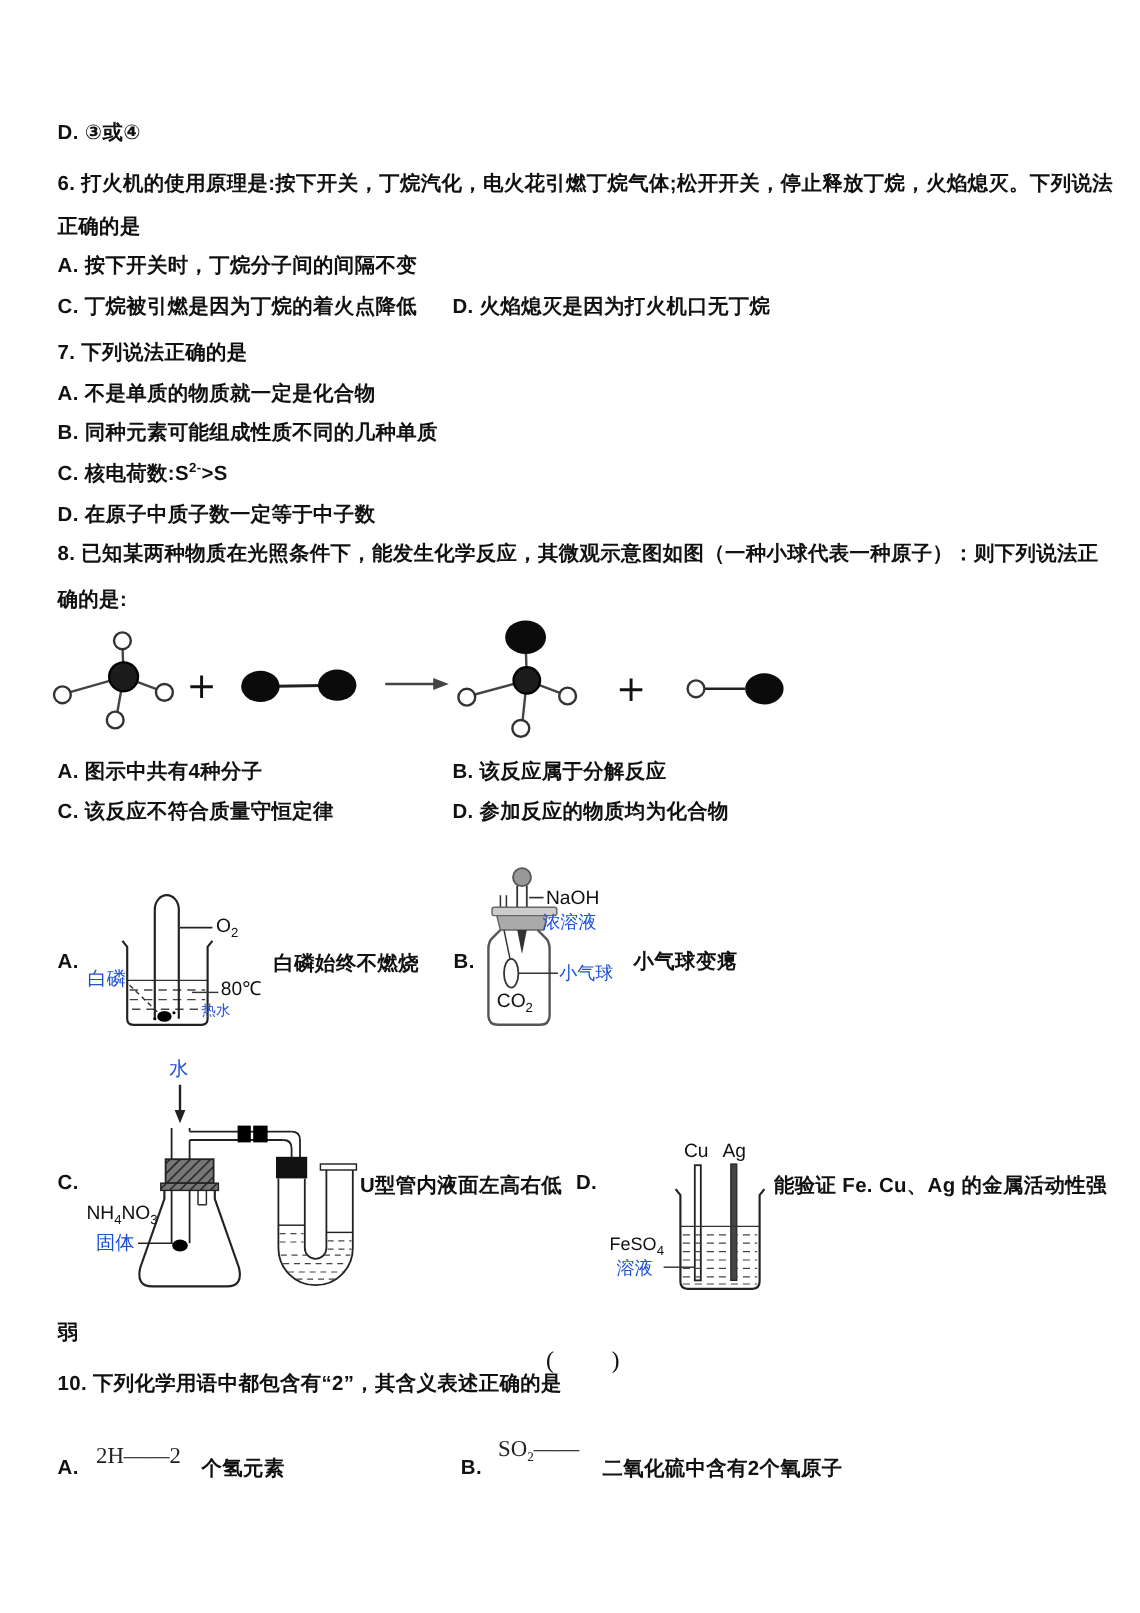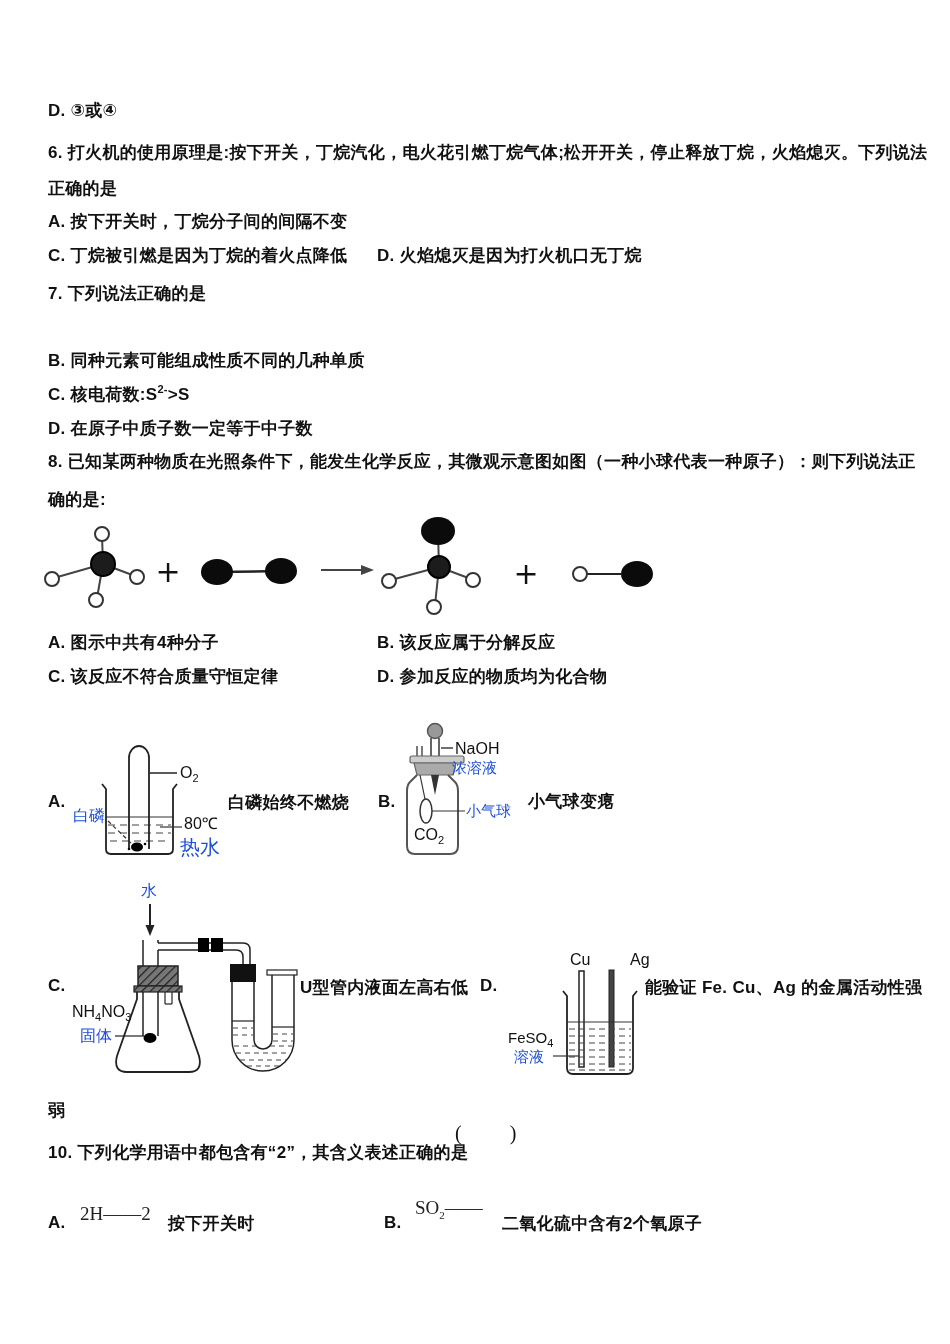--- a/index.html
+++ b/index.html
@@ -24,20 +24,21 @@
 
   <div class="t" style="left:48px;top:99px">D. ③或④</div>
 
   <div class="t" style="left:48px;top:141px">6. 打火机的使用原理是:按下开关，丁烷汽化，电火花引燃丁烷气体;松开开关，停止释放丁烷，火焰熄灭。下列说法</div>
   <div class="t" style="left:48px;top:177px">正确的是</div>
   <div class="t" style="left:48px;top:210px">A. 按下开关时，丁烷分子间的间隔不变</div>
   <div class="t" style="left:48px;top:244px">C. 丁烷被引燃是因为丁烷的着火点降低</div>
   <div class="t" style="left:377px;top:244px">D. 火焰熄灭是因为打火机口无丁烷</div>
 
   <div class="t" style="left:48px;top:282px">7. 下列说法正确的是</div>
+  <div class="t" style="left:48px;top:316px">A. 不是单质的物质就一定是化合物</div>
   <div class="t" style="left:48px;top:349px">B. 同种元素可能组成性质不同的几种单质</div>
   <div class="t" style="left:48px;top:383px"><span>C. 核电荷数:S</span><span class="sp">2-</span><span>&gt;S</span></div>
   <div class="t" style="left:48px;top:417px">D. 在原子中质子数一定等于中子数</div>
 
   <div class="t" style="left:48px;top:450px">8. 已知某两种物质在光照条件下，能发生化学反应，其微观示意图如图（一种小球代表一种原子）：则下列说法正</div>
   <div class="t" style="left:48px;top:488px">确的是:</div>
 
   <svg class="diag" style="left:40px;top:506px" width="620" height="118" viewBox="0 0 620 118">
     <g stroke="#444" stroke-width="2">
       <line x1="63" y1="58" x2="62" y2="30"></line>
@@ -95,21 +96,21 @@
     <path d="M42,61 L46,66 L46,126 Q46,131 51,131 L108,131 Q113,131 113,126 L113,66 L117,61" fill="none" stroke="#222" stroke-width="1.8"></path>
     <line x1="48" y1="98" x2="72" y2="121" stroke="#333" stroke-width="1.2" stroke-dasharray="4,3"></line>
     <line x1="100" y1="104" x2="122" y2="104" stroke="#333" stroke-width="1.2"></line>
     <ellipse cx="77" cy="124" rx="6" ry="4.5" fill="#000"></ellipse>
     <circle cx="69" cy="126" r="1.3" fill="#000"></circle>
     <circle cx="85" cy="121" r="1.3" fill="#000"></circle>
   </svg>
   <div class="chem" style="left:180px;top:764px"><span>O</span><span class="sb">2</span></div>
   <div class="lab" style="left:73px;top:806px;font-size:16px">白磷</div>
   <div class="chem" style="left:184px;top:812px">80℃</div>
-  <div class="lab" style="left:180px;top:834px;font-size:20px">热水</div>
+  <div class="lab" style="left:168px;top:834px;font-size:12px">热水</div>
   <div class="t" style="left:48px;top:792px">A.</div>
   <div class="t" style="left:228px;top:791px">白磷始终不燃烧</div>
 
   <svg class="diag" style="left:395px;top:718px" width="135" height="142" viewBox="0 0 135 142">
     <circle cx="40" cy="13" r="7.5" fill="#999" stroke="#555" stroke-width="1.5"></circle>
     <line x1="36" y1="20" x2="36" y2="38" stroke="#333" stroke-width="1.5"></line>
     <line x1="44" y1="20" x2="44" y2="38" stroke="#333" stroke-width="1.5"></line>
     <line x1="22" y1="28" x2="22" y2="38" stroke="#333" stroke-width="1.3"></line>
     <line x1="27" y1="28" x2="27" y2="38" stroke="#333" stroke-width="1.3"></line>
     <line x1="46" y1="30" x2="58" y2="30" stroke="#333" stroke-width="1.4"></line>
@@ -190,29 +191,29 @@
       <line x1="64" y1="93" x2="126" y2="93"></line>
       <line x1="64" y1="100" x2="126" y2="100"></line>
       <line x1="64" y1="107" x2="126" y2="107"></line>
       <line x1="64" y1="114" x2="126" y2="114"></line>
       <line x1="64" y1="121" x2="126" y2="121"></line>
       <line x1="64" y1="127" x2="126" y2="127"></line>
     </g>
     <line x1="48" y1="113" x2="74" y2="113" stroke="#333" stroke-width="1.2"></line>
   </svg>
   <div class="chem" style="left:570px;top:951px">Cu</div>
-  <div class="chem" style="left:630px;top:951px">Ag</div>
+  <div class="chem" style="left:602px;top:951px">Ag</div>
   <div class="chem" style="left:508px;top:1029px;font-size:15px"><span>FeSO</span><span class="sb">4</span></div>
   <div class="lab" style="left:514px;top:1048px">溶液</div>
   <div class="t" style="left:480px;top:976px">D.</div>
   <div class="t" style="left:645px;top:976px">能验证 Fe. Cu、Ag 的金属活动性强</div>
   <div class="t" style="left:48px;top:1099px">弱</div>
 
   <div class="t" style="left:48px;top:1141px">10. 下列化学用语中都包含有“2”，其含义表述正确的是</div>
   <div class="bracket" style="left:455px;top:1120px">(　)</div>
   <div class="t" style="left:48px;top:1213px">A.</div>
   <div class="fa" style="left:80px;top:1203px">2H——2</div>
-  <div class="t" style="left:168px;top:1212px">按下开关时</div>
+  <div class="t" style="left:168px;top:1212px">个氢元素</div>
   <div class="t" style="left:384px;top:1213px">B.</div>
   <div class="fa" style="left:415px;top:1197px"><span>SO</span><span class="sb">2</span><span>——</span></div>
   <div class="t" style="left:502px;top:1212px">二氧化硫中含有2个氧原子</div>
 
 </div>
 
 </body></html>

